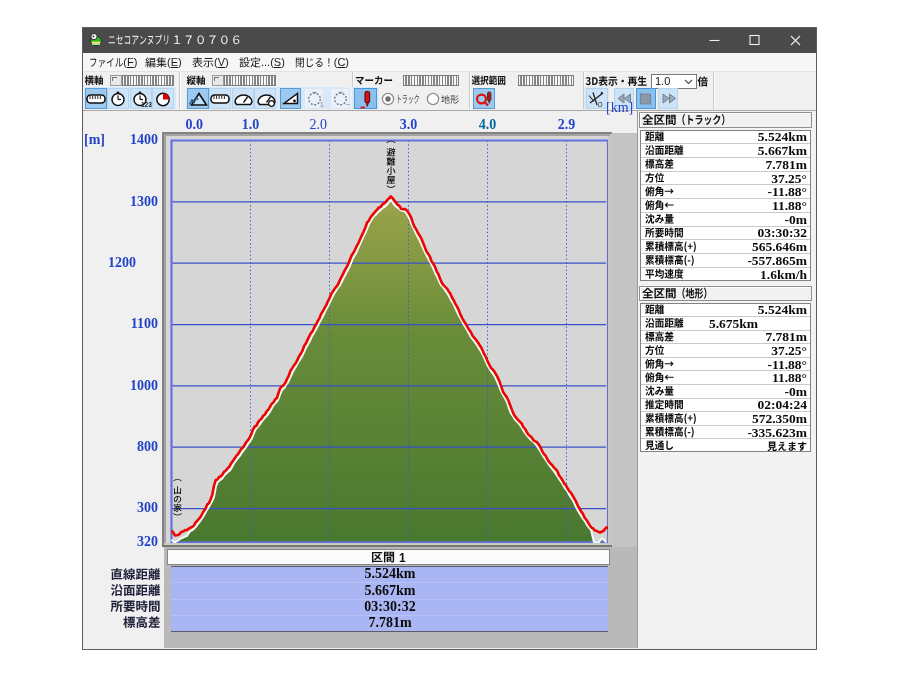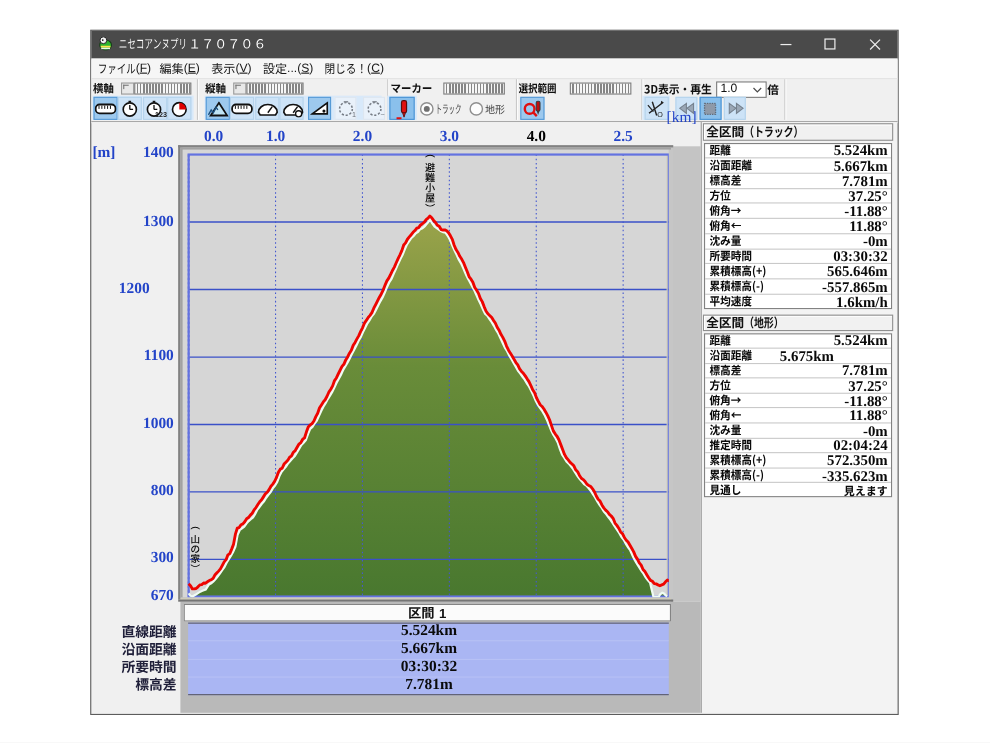--- a/index.html
+++ b/index.html
@@ -72,34 +72,34 @@
 <div style="position:absolute;left:613.5px;top:88px;width:20px;height:21px;background:#cde3f7;border:1px solid #b5d3ec;box-sizing:border-box"></div>
 <div style="position:absolute;left:635.5px;top:88px;width:20px;height:21px;background:#8ac0ec;border:1px solid #4a93d4;box-sizing:border-box"></div>
 <div style="position:absolute;left:657.5px;top:88px;width:20px;height:21px;background:#cde3f7;border:1px solid #b5d3ec;box-sizing:border-box"></div>
 <div style="position:absolute;left:83px;top:110px;width:733px;height:1px;background:#a8a8a8"></div>
 <div style="position:absolute;left:84px;top:111px;width:553px;height:537px;background:#f0f0f0"></div>
 <div style="position:absolute;left:637px;top:111px;width:177px;height:537px;background:#f3f3f3;border-left:1px solid #9a9a9a"></div>
 <div style="position:absolute;left:610px;top:133px;width:27px;height:414px;background:#c4c4c4"></div>
 <div style="position:absolute;left:163.5px;top:547px;width:473.5px;height:101px;background:#b9b9b9"></div>
 <div style="position:absolute;left:163px;top:117px;font-family:'Liberation Serif',serif;font-weight:bold;font-size:14px;color:#2344c8;width:40px;text-align:right">0.0</div>
 <div style="position:absolute;left:230.5px;top:117px;font-family:'Liberation Serif',serif;font-weight:bold;font-size:14px;color:#2344c8;width:40px;text-align:center">1.0</div>
-<div style="position:absolute;left:309.5px;top:117px;font-family:'Liberation Serif',serif;font-weight:bold;font-size:14px;color:#2344c8;width:40px;text-align:center">2.0</div>
+<div style="position:absolute;left:309.5px;top:117px;font-family:'Liberation Serif',serif;font-weight:normal;font-size:14px;color:#2344c8;width:40px;text-align:left">2.0</div>
 <div style="position:absolute;left:388.5px;top:117px;font-family:'Liberation Serif',serif;font-weight:bold;font-size:14px;color:#2344c8;width:40px;text-align:center">3.0</div>
-<div style="position:absolute;left:467.5px;top:117px;font-family:'Liberation Serif',serif;font-weight:bold;font-size:14px;color:#000000;width:40px;text-align:center">4.0</div>
-<div style="position:absolute;left:546.5px;top:117px;font-family:'Liberation Serif',serif;font-weight:bold;font-size:14px;color:#2344c8;width:40px;text-align:center">2.5</div>
+<div style="position:absolute;left:467.5px;top:117px;font-family:'Liberation Serif',serif;font-weight:bold;font-size:14px;color:#0369a1;width:40px;text-align:center">4.0</div>
+<div style="position:absolute;left:546.5px;top:117px;font-family:'Liberation Serif',serif;font-weight:bold;font-size:14px;color:#2344c8;width:40px;text-align:center">2.9</div>
 <div style="position:absolute;left:606px;top:100px;font-family:'Liberation Serif',serif;font-weight:normal;font-size:14px;color:#2344c8">[km]</div>
 <div style="position:absolute;left:84px;top:132px;font-family:'Liberation Serif',serif;font-weight:bold;font-size:14px;color:#2344c8">[m]</div>
 <div style="position:absolute;left:108px;top:132.3px;font-family:'Liberation Serif',serif;font-weight:bold;font-size:14px;color:#2344c8;width:50px;text-align:right">1400</div>
 <div style="position:absolute;left:108px;top:193.65px;font-family:'Liberation Serif',serif;font-weight:bold;font-size:14px;color:#2344c8;width:50px;text-align:right">1300</div>
 <div style="position:absolute;left:108px;top:255.0px;font-family:'Liberation Serif',serif;font-weight:bold;font-size:14px;color:#2344c8;width:50px;text-align:left">1200</div>
 <div style="position:absolute;left:108px;top:316.35px;font-family:'Liberation Serif',serif;font-weight:bold;font-size:14px;color:#2344c8;width:50px;text-align:right">1100</div>
 <div style="position:absolute;left:108px;top:377.7px;font-family:'Liberation Serif',serif;font-weight:bold;font-size:14px;color:#2344c8;width:50px;text-align:right">1000</div>
 <div style="position:absolute;left:108px;top:439.05px;font-family:'Liberation Serif',serif;font-weight:bold;font-size:14px;color:#2344c8;width:50px;text-align:right">800</div>
 <div style="position:absolute;left:108px;top:500.40000000000003px;font-family:'Liberation Serif',serif;font-weight:bold;font-size:14px;color:#2344c8;width:50px;text-align:right">300</div>
-<div style="position:absolute;left:108px;top:534.1424999999999px;font-family:'Liberation Serif',serif;font-weight:bold;font-size:14px;color:#2344c8;width:50px;text-align:right">670</div>
+<div style="position:absolute;left:108px;top:534.1424999999999px;font-family:'Liberation Serif',serif;font-weight:bold;font-size:14px;color:#2344c8;width:50px;text-align:right">320</div>
 <div style="position:absolute;left:162px;top:132px;width:450px;height:413px;background:#c6c6c6"></div>
 <div style="position:absolute;left:162px;top:132px;width:2px;height:413px;background:#828282"></div>
 <div style="position:absolute;left:164px;top:134px;width:2px;height:409px;background:#a2a2a2"></div>
 <div style="position:absolute;left:162px;top:132px;width:450px;height:2px;background:#828282"></div>
 <div style="position:absolute;left:164px;top:134px;width:446px;height:2px;background:#a2a2a2"></div>
 <div style="position:absolute;left:164px;top:543.5px;width:446px;height:1.5px;background:#d5cfb2"></div>
 <div style="position:absolute;left:162px;top:545px;width:450px;height:1.5px;background:#757575"></div>
 <svg style="position:absolute;left:166px;top:136px" width="442" height="407" viewBox="166 136 442 407">
 <rect x="166" y="136" width="442" height="407" fill="#d6d6d6"></rect>
 <defs>

